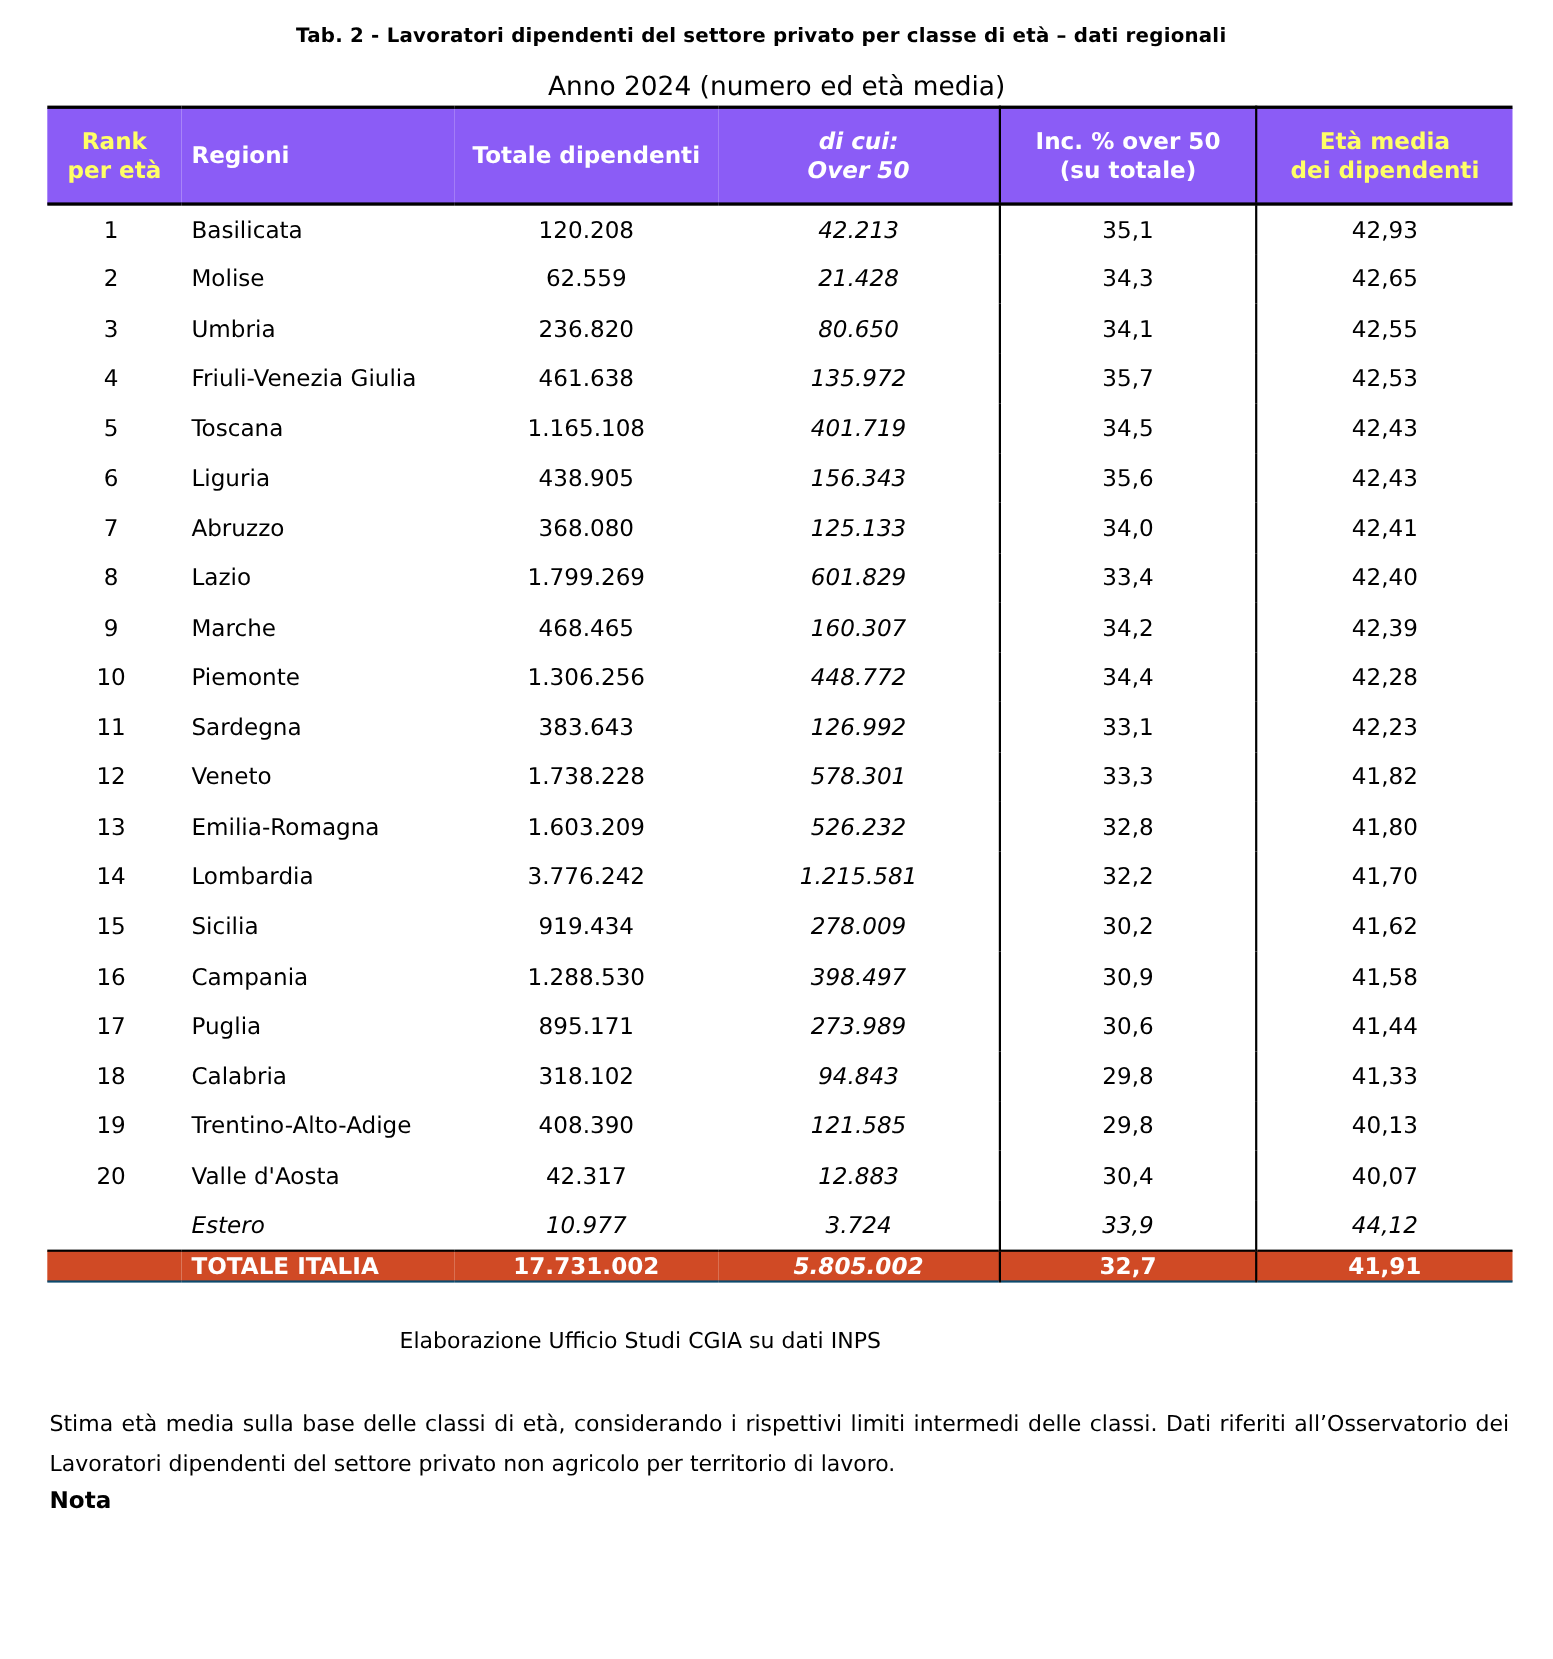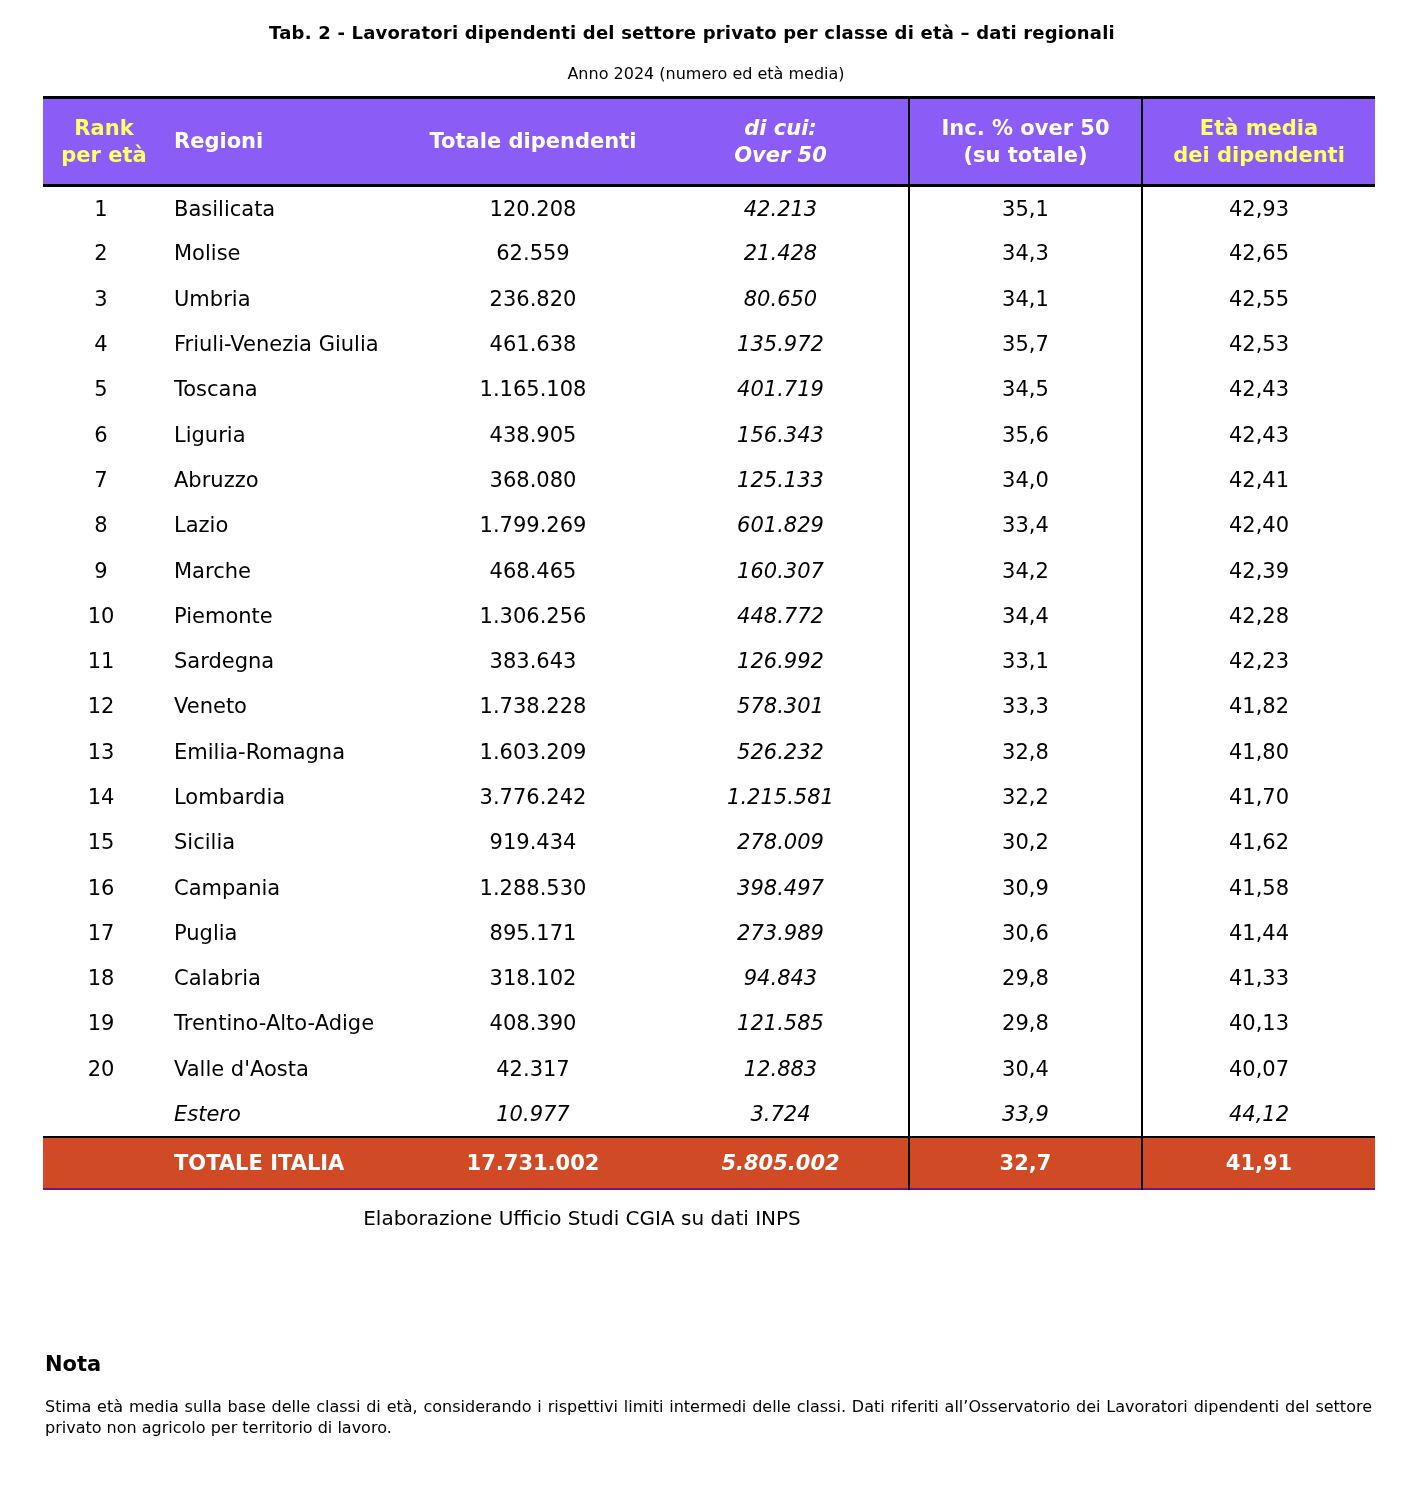--- a/index.html
+++ b/index.html
@@ -1,18 +1,18 @@
 <!DOCTYPE html>
 <html><head>
 <meta charset="utf-8">
 <style>
   html, body { margin: 0; padding: 0; background: #ffffff; }
   body { width: 1412px; height: 1508px; position: relative; font-family: "DejaVu Sans", sans-serif; color: #000; }
   .title { position: absolute; left: 0; top: 22px; width: 1384px; text-align: center; font-size: 18px; font-weight: bold; letter-spacing: 0.2px; }
-  .subtitle { position: absolute; left: 0; top: 64px; width: 1412px; text-align: center; font-size: 16px; }
+  .subtitle { position: absolute; left: 0; top: 64px; width: 1412px; text-align: center; font-size: 24px; }
   table.main { position: absolute; left: 43px; top: 96px; width: 1332px; border-collapse: collapse; table-layout: fixed; }
   table.main col.c-rank { width: 122px; }
   table.main col.c-reg { width: 248px; }
   table.main col.c-tot { width: 240px; }
   table.main col.c-over { width: 256px; }
   table.main col.c-inc { width: 233px; }
   table.main col.c-eta { width: 233px; }
   thead tr { background: #8b5cf6; height: 88px; }
   thead th { font-size: 21px; font-weight: bold; color: #ffffff; line-height: 27px; vertical-align: middle; padding: 0; }
   thead tr { border-top: 3px solid #000; border-bottom: 3px solid #000; }
@@ -24,25 +24,25 @@
   th.inc-h, th.eta-h { text-align: center; }
   .vline { border-left: 2px solid #000; }
   tbody tr.data { height: 45.3px; }
   tbody td { font-size: 21px; padding: 0; vertical-align: middle; }
   td.rank { text-align: center; padding-right: 6px; }
   td.reg { text-align: left; padding-left: 9px; }
   td.tot { text-align: center; }
   td.over { text-align: center; font-style: italic; }
   td.inc, td.eta { text-align: center; }
   tr.estero td.reg, tr.estero td.tot, tr.estero td.over, tr.estero td.inc, tr.estero td.eta { font-style: italic; }
-  tr.total { background: #D04A25; height: 52px; border-top: 2px solid #000; border-bottom: 2px solid #701a75; }
+  tr.total { background: #D04A25; height: 28px; border-top: 2px solid #000; border-bottom: 2px solid #0c4a6e; }
   tr.total td { color: #ffffff; font-weight: bold; font-size: 21px; }
   .source { position: absolute; left: 0; top: 1206px; width: 1164px; text-align: center; font-size: 20px; }
   .nota-title { position: absolute; left: 45px; top: 1352px; font-size: 21px; font-weight: bold; }
-  .nota-text { position: absolute; left: 45px; top: 1396px; width: 1327px; font-size: 16px; line-height: 21px; text-align: justify; }
+  .nota-text { position: absolute; left: 45px; top: 1276px; width: 1327px; font-size: 20px; line-height: 36px; text-align: justify; }
 </style>
 </head>
 <body>
 
 <div class="title">Tab. 2 - Lavoratori dipendenti del settore privato per classe di età – dati regionali</div>
 <div class="subtitle">Anno 2024 (numero ed età media)</div>
 
 <table class="main">
   <colgroup>
     <col class="c-rank">

